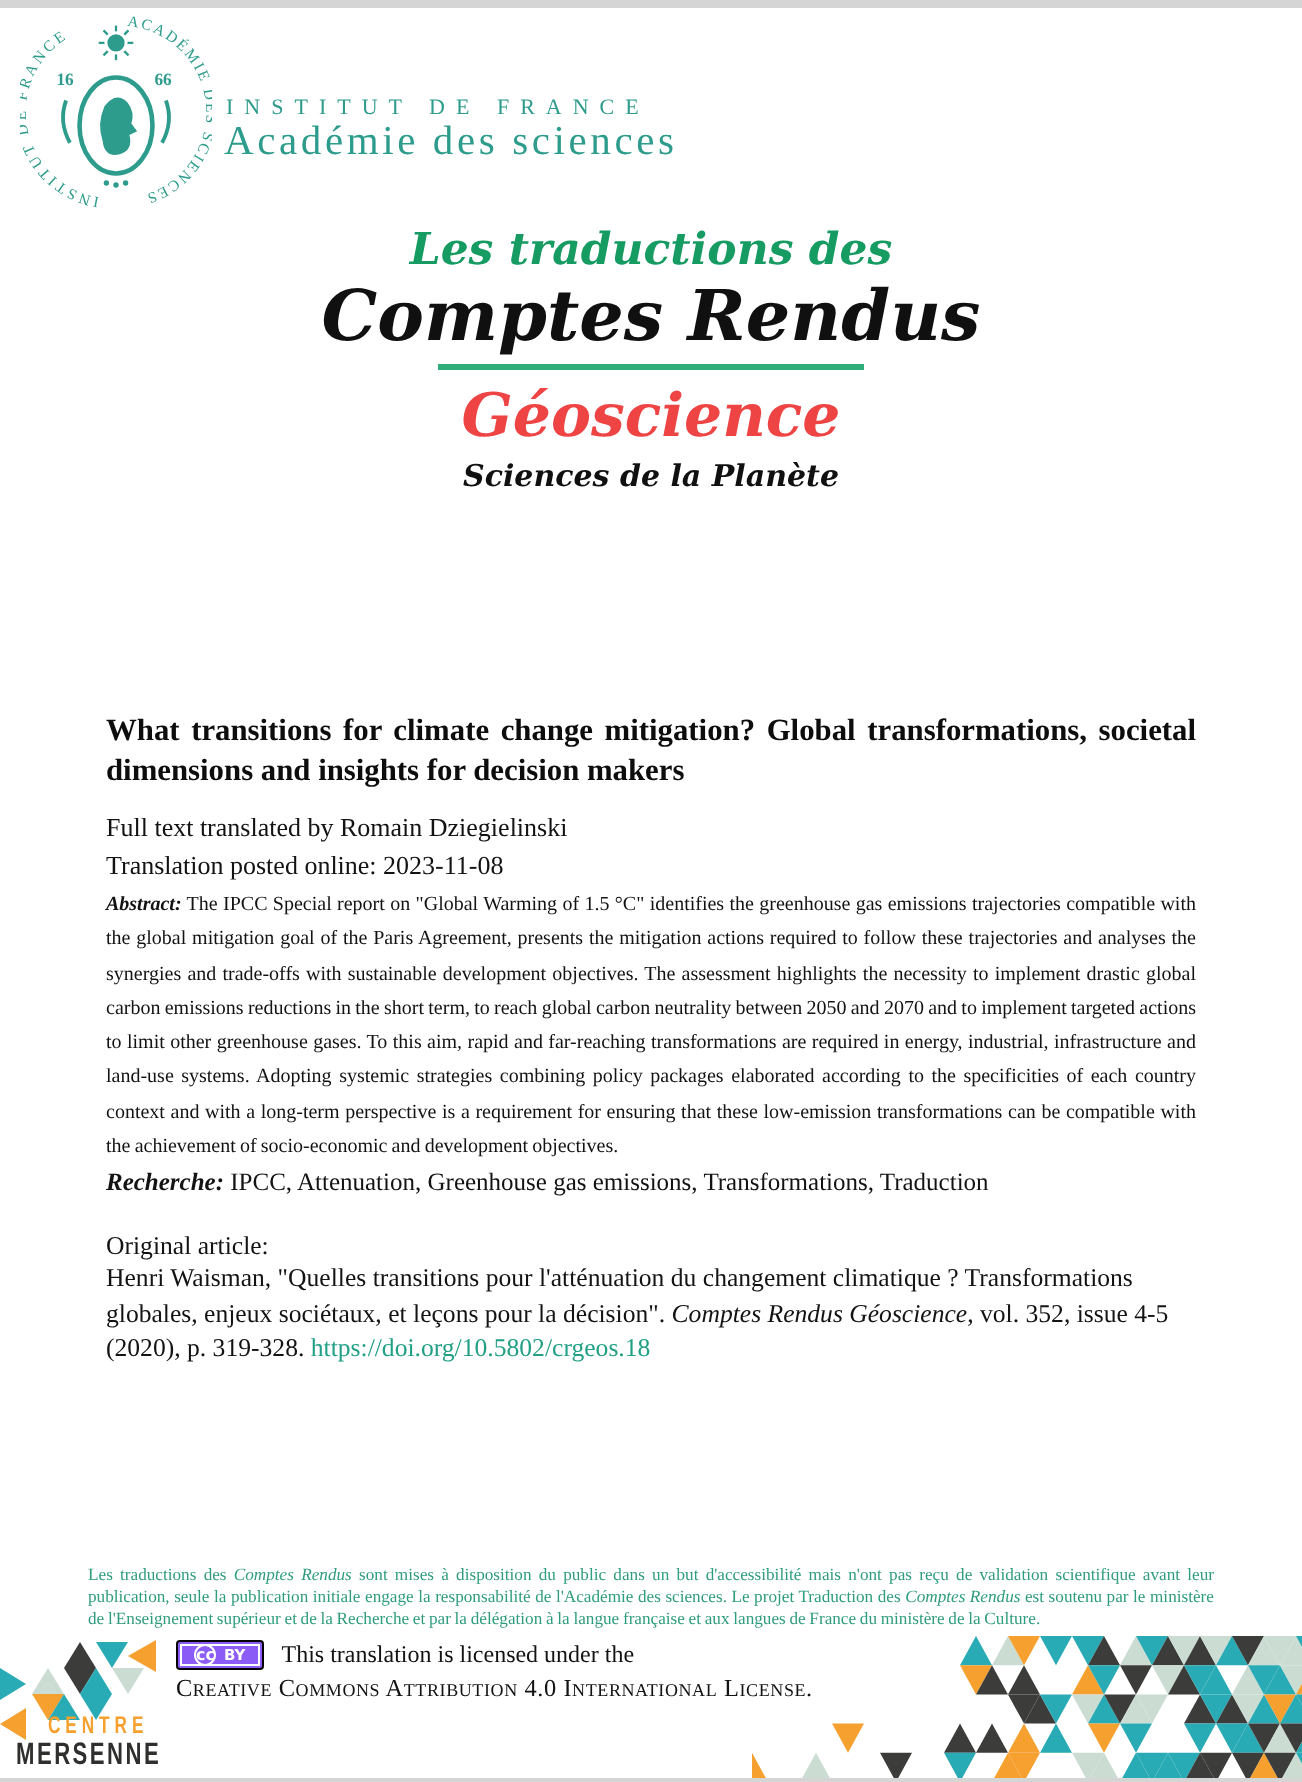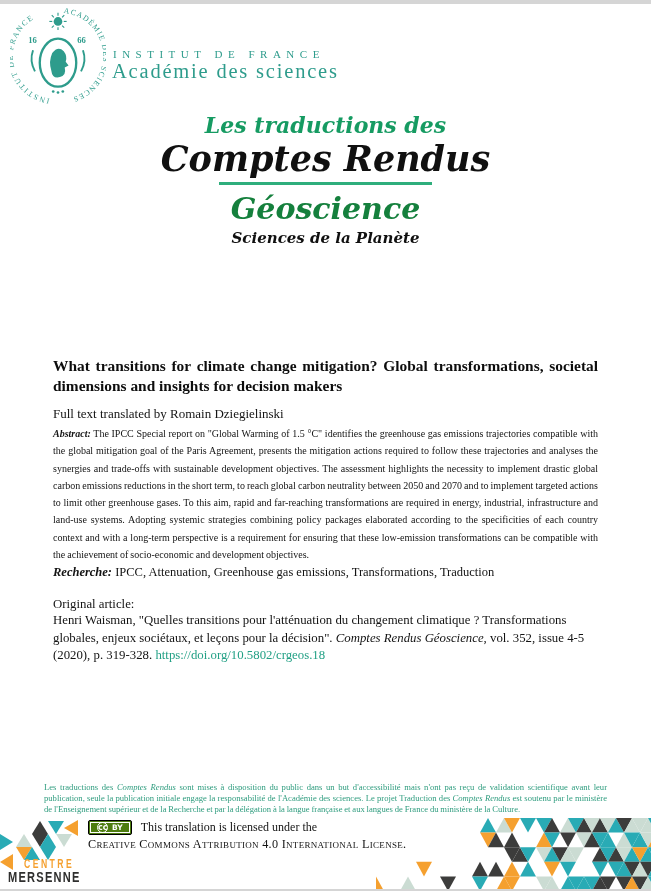--- a/index.html
+++ b/index.html
@@ -14,21 +14,21 @@
               color:var(--c-teal,#2E9C8C);white-space:nowrap;}
   .inst-line2{position:absolute;left:112px;top:60px;font-size:20.5px;letter-spacing:1.8px;
               color:var(--c-teal,#2E9C8C);white-space:nowrap;}
 
   
   .mast{position:absolute;left:0;right:0;text-align:center;font-family:"DejaVu Serif","Liberation Serif",serif;
         font-style:italic;font-weight:bold;white-space:nowrap;}
   .mast-series{top:112px;font-size:22px;color:var(--c-green,#169B62);}
   .mast-journal{top:138px;font-size:35px;color:#101010;}
   .mast-rule{position:absolute;left:219px;top:182px;width:213px;height:2.5px;background:var(--c-rule,#2FAE7C);}
-  .mast-section{top:191px;font-size:30px;color:#15803d;}
+  .mast-section{top:191px;font-size:30px;color:#ef4444;}
   .mast-subtitle{top:229px;font-size:15px;color:#101010;}
 
   
   .content{position:absolute;left:53px;top:356px;width:545px;}
   .article-title{margin:0 0 11px 0;font-size:15.4px;line-height:19.5px;font-weight:bold;
                  text-align:justify;color:#0d0d0d;}
   .meta{margin:0 0 3px 0;font-size:13px;}
   .doi{margin:0 0 9px 0;font-size:10.8px;font-family:"DejaVu Sans Mono",monospace;}
   a.green-link{color:var(--c-link,#22A085);text-decoration:none;}
   .abstract{margin:0;font-size:10px;line-height:17.3px;text-align:justify;word-spacing:-0.4px;}
@@ -38,21 +38,21 @@
   .orig{margin:0;font-size:12.8px;line-height:17.3px;}
   .it{font-style:italic;}
 
   
   .disclaimer{position:absolute;left:44px;top:782px;width:563px;font-size:8.6px;line-height:10.8px;
               text-align:justify;color:var(--c-footnote,#2E9C7E);word-spacing:-0.3px;}
 
   
   .license{position:absolute;left:88px;top:820px;width:340px;font-size:12px;}
   .license-row{display:flex;align-items:center;gap:9px;}
-  .cc-badge{display:inline-flex;align-items:center;gap:4px;background:#4d7c0f;border:1px solid #000;
+  .cc-badge{display:inline-flex;align-items:center;gap:4px;background:#8b5cf6;border:1px solid #000;
             outline:1px solid #fff;outline-offset:-3px;border-radius:2px;padding:1px 8px;height:11px;}
   .cc-cc{color:#fff;font-size:8px;font-weight:bold;border:1px solid #fff;border-radius:50%;
          width:9px;height:9px;line-height:9px;text-align:center;font-family:"DejaVu Sans",sans-serif;}
   .cc-by{color:#fff;font-size:7.5px;font-weight:bold;font-family:"DejaVu Sans",sans-serif;}
   .license-caps{margin-top:2px;font-variant:small-caps;letter-spacing:0.3px;font-size:12.2px;}
   .license-url{margin-top:1px;font-size:11.8px;}
 
   
   .mersenne-svg{position:absolute;left:0;top:820px;}
   .mersenne-centre{position:absolute;left:24px;top:856px;font-family:"Liberation Sans",sans-serif;
@@ -114,20 +114,21 @@
 
   <div class="mast mast-series">Les traductions des</div>
   <div class="mast mast-journal">Comptes Rendus</div>
   <div class="mast-rule"></div>
   <div class="mast mast-section">Géoscience</div>
   <div class="mast mast-subtitle">Sciences de la Planète</div>
 
   <div class="content">
     <h1 class="article-title">What transitions for climate change mitigation? Global transformations, societal dimensions and insights for decision makers</h1>
     <p class="meta">Full text translated by Romain Dziegielinski</p>
+    <p class="meta">Translation posted online: 2023-11-08</p>
     <p class="abstract"><span class="lead">Abstract:</span><span> The IPCC Special report on "Global Warming of 1.5 °C" identifies the greenhouse gas emissions trajectories compatible with the global mitigation goal of the Paris Agreement, presents the mitigation actions required to follow these trajectories and analyses the synergies and trade-offs with sustainable development objectives. The assessment highlights the necessity to implement drastic global carbon emissions reductions in the short term, to reach global carbon neutrality between 2050 and 2070 and to implement targeted actions to limit other greenhouse gases. To this aim, rapid and far-reaching transformations are required in energy, industrial, infrastructure and land-use systems. Adopting systemic strategies combining policy packages elaborated according to the specificities of each country context and with a long-term perspective is a requirement for ensuring that these low-emission transformations can be compatible with the achievement of socio-economic and development objectives.</span></p>
     <p class="keywords"><span class="lead">Recherche:</span><span> IPCC, Attenuation, Greenhouse gas emissions, Transformations, Traduction</span></p>
     <p class="orig-label">Original article:</p>
     <p class="orig"><span>Henri Waisman, "Quelles transitions pour l'atténuation du changement climatique ? Transformations globales, enjeux sociétaux, et leçons pour la décision". </span><span class="it">Comptes Rendus Géoscience</span><span>, vol. 352, issue 4-5 (2020), p. 319-328. </span><a class="green-link" href="#">https://doi.org/10.5802/crgeos.18</a></p>
   </div>
 
   <div class="disclaimer"><span>Les traductions des </span><span class="it">Comptes Rendus</span><span> sont mises à disposition du public dans un but d'accessibilité mais n'ont pas reçu de validation scientifique avant leur publication, seule la publication initiale engage la responsabilité de l'Académie des sciences. Le projet Traduction des </span><span class="it">Comptes Rendus</span><span> est soutenu par le ministère de l'Enseignement supérieur et de la Recherche et par la délégation à la langue française et aux langues de France du ministère de la Culture.</span></div>
 
   <div class="license">
     <div class="license-row">

